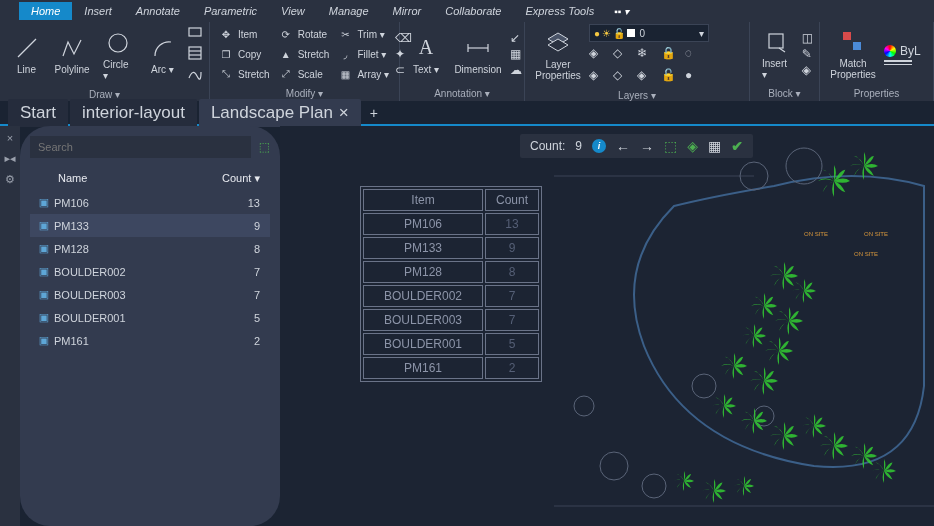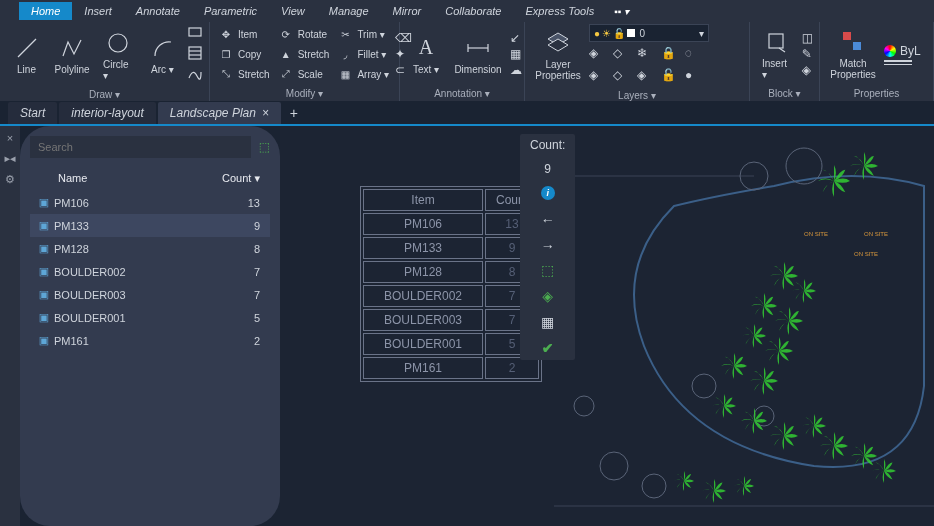--- a/index.html
+++ b/index.html
@@ -24,21 +24,21 @@
   .layer-dropdown { width: 120px; height: 18px; background: #1a2332; border: 1px solid #3b4456; font-size: 10px; padding: 1px 4px; display: flex; align-items: center; }
   .icon-row { display: flex; gap: 6px; margin-top: 2px; }
   .icon-row .sico { width: 18px; height: 18px; cursor: pointer; }
   .swatch-stack { display:flex; flex-direction:column; gap:2px; }
   .swatch-row { display:flex; align-items:center; gap:4px; }
   .color-swatch { width:12px; height:12px; border-radius:50%; }
   .line-sample { width:28px; height:2px; background:#cfd4dc; }
   
   
   .doctabs { display: flex; height: 24px; background: #1a2332; align-items: center; padding-left: 8px; border-bottom: 2px solid #1589ca; }
-  .doctab { padding: 4px 12px; font-size: 12px; background: #252c3c; margin-right: 2px; cursor: pointer; display:flex; align-items:flex-start; gap:6px; border-top-left-radius:2px; border-top-right-radius:2px;font-style:italic;}
+  .doctab { padding: 4px 12px; font-size: 17px; background: #252c3c; margin-right: 2px; cursor: pointer; display:flex; align-items:flex-start; gap:6px; border-top-left-radius:2px; border-top-right-radius:2px;}
   .doctab.active { background: #333b4f; }
   .add-tab { width: 22px; text-align: center; cursor: pointer; font-size: 14px; }
   
   
   .main { display: flex; height: calc(526px - 22px - 80px - 24px); }
   .leftrail { width: 20px; background: #2a3140; display: flex; flex-direction: column; align-items: center; padding-top: 6px; gap: 8px; }
   .leftrail span { cursor: pointer; font-size: 11px; color:#9aa0ac; }
   
   
   .palette { width: 260px; background: #333b4f; padding: 10px 10px; display: flex; flex-direction: column; border-radius: 30px; }
@@ -48,21 +48,21 @@
   .palette-head .col-name { flex: 1; padding-left: 24px; }
   .palette-head .col-count { width: 50px; text-align: right; padding-right: 6px; }
   .palette-row { display: flex; align-items: center; padding: 5px 4px; font-size: 11px; cursor: pointer; }
   .palette-row.sel { background: #3d4760; }
   .palette-row .rico { width: 20px; display:inline-flex; align-items:center; justify-content:center; color:#5ea6d6; }
   .palette-row .rname { flex: 1; }
   .palette-row .rcount { width: 50px; text-align: right; padding-right: 6px; }
   
   
   .canvas { flex: 1; position: relative; background: #1c2433; overflow: hidden; }
-  .countbar { position: absolute; top: 8px; left: 240px; display: flex; align-items: center; gap: 10px; background: #2a3140; padding: 4px 10px; font-size: 12px; border-radius: 2px; z-index:5;flex-direction:column;}
+  .countbar { position: absolute; top: 8px; left: 240px; display: flex; align-items: center; gap: 10px; background: #2a3140; padding: 4px 10px; font-size: 12px; border-radius: 2px; z-index:5;}
   .countbar .info-i { width: 14px; height: 14px; border-radius: 50%; background: #1589ca; color: #fff; display: inline-flex; align-items: center; justify-content: center; font-size: 9px; font-style: italic; font-weight:bold;}
   .countbar .tool { cursor: pointer; font-size: 14px; color: #cfd4dc; }
   .countbar .check { color: #4caf50; font-weight: bold; }
   
   .dwg-table { position: absolute; top: 60px; left: 80px; border: 1px solid #6a7388; font-size: 12px; color: #8c94a8; z-index:3;}
   .dwg-table th, .dwg-table td { border: 1px solid #6a7388; padding: 3px 10px; text-align: center; }
   .dwg-table th { font-weight: normal; min-width: 120px; }
   .dwg-table th:last-child { min-width: 40px; }
   .dwg-table td:last-child { color: #555f76; }
   

